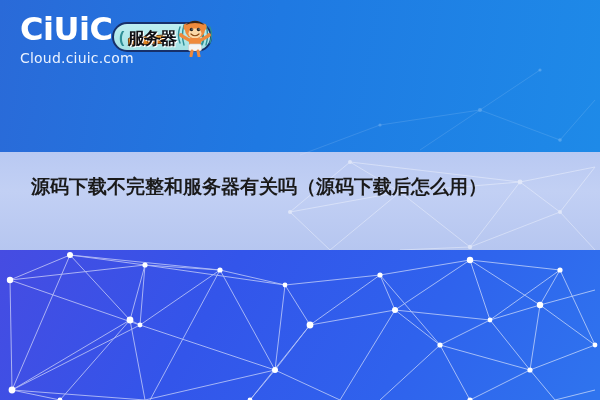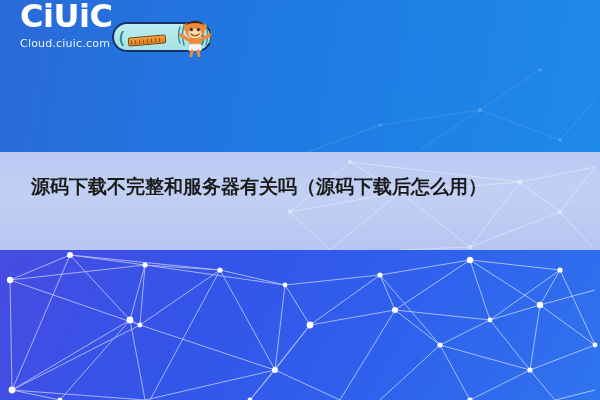--- a/index.html
+++ b/index.html
@@ -43,34 +43,34 @@
     width: 600px; height: 400px;
     pointer-events: none;
   }
   .net-top { position:absolute; left:0; top:0; width:600px; height:160px; opacity:.30; }
   .net-band { position:absolute; left:0; top:152px; width:600px; height:98px; opacity:.55; }
   .net-bottom { position:absolute; left:0; top:250px; width:600px; height:150px; opacity:1; }
 
   
   .logo {
     position: absolute;
-    left: 20px; top: 0;
+    left: 20px; top: 13px;
     width: 96px;
   }
   .logo-word {
     font-size: 32px;
     font-weight: bold;
     color: #ffffff;
     letter-spacing: -0.5px;
     line-height: 1;
     font-family: "DejaVu Sans", sans-serif;
   }
   .logo-sub {
     margin-top: 5px;
-    font-size: 11px;
+    font-size: 14px;
     color: #eaf2ff;
     letter-spacing: .2px;
     font-family: "DejaVu Sans", sans-serif;
   }
 
   
   .badge {
     position: absolute;
     left: 112px; top: 22px;
     width: 100px; height: 30px;
@@ -225,20 +225,21 @@
     <div class="logo-word">CiUiC</div>
     <div class="logo-sub">Cloud.ciuic.com</div>
   </div>
 
   <div class="badge">
     <span class="badge-paren l">(</span>
     <span class="badge-paren r">)</span>
     <div class="ribbon">
       <div class="ribbon-lines"></div>
     </div>
+    <span class="badge-text">服务器</span>
   </div>
 
   <svg class="mascot" viewBox="0 0 38 44">
     <g stroke="#2f8f96" stroke-width="1.4" fill="none" stroke-linecap="round">
       <path d="M4 14 Q1 22 4 30"></path>
         <path d="M8 12 Q5 22 8 32"></path>
       <path d="M34 14 Q37 22 34 30"></path>
         <path d="M30 12 Q33 22 30 32"></path>
     </g>
     <ellipse cx="19" cy="17" rx="10" ry="9" fill="#ef8a3c"></ellipse>

